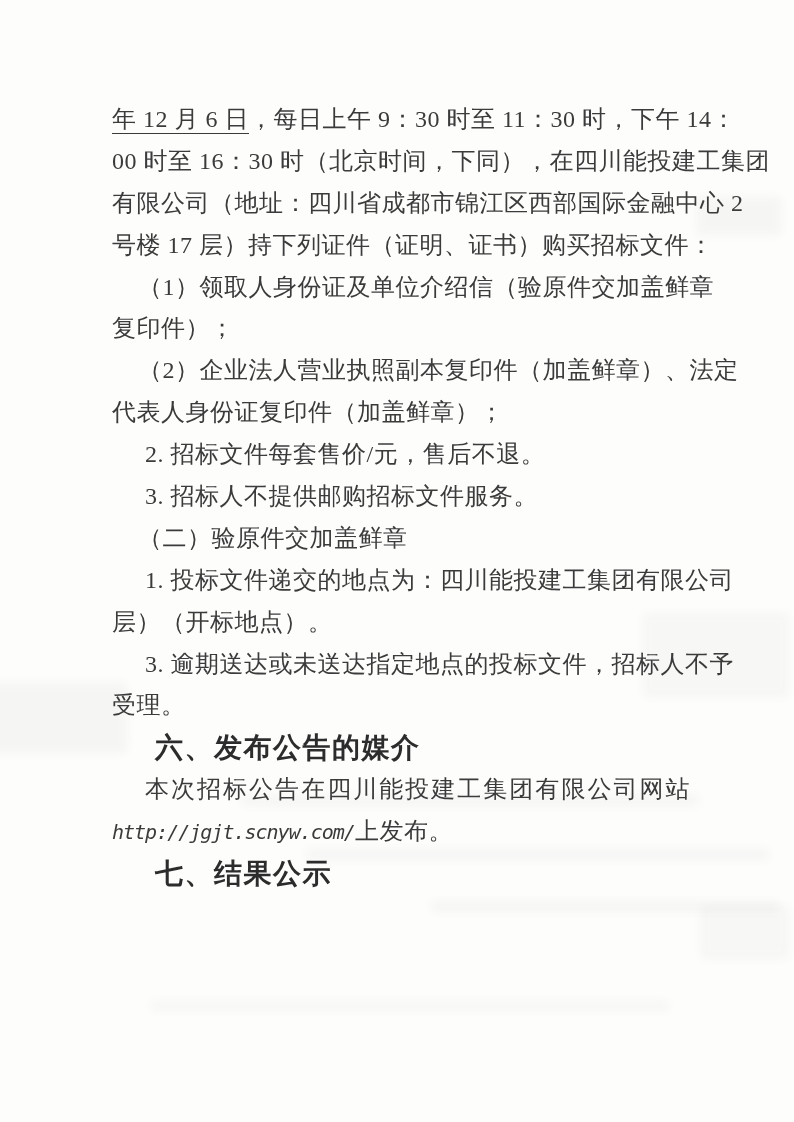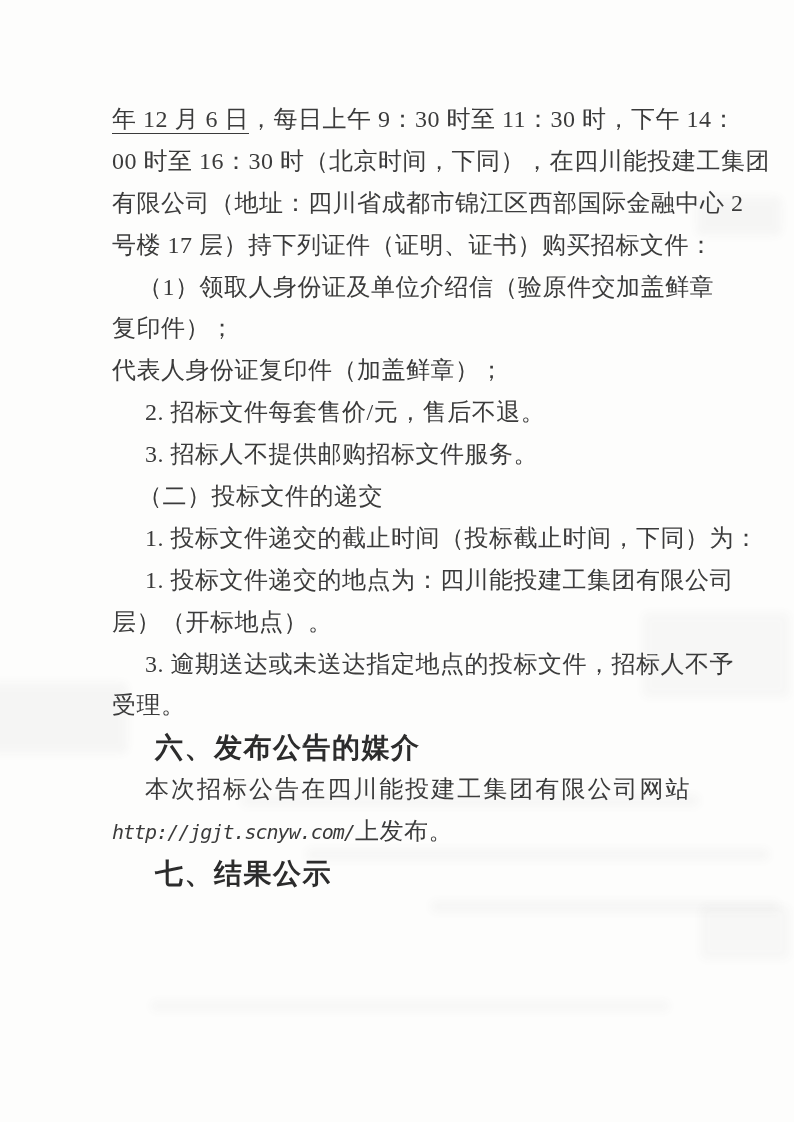--- a/index.html
+++ b/index.html
@@ -88,25 +88,25 @@
   <div class="artifact a7"></div>
   <div class="artifact a8"></div>
 
   <div class="content">
       <div class="line body ind-0"><span class="u">年 12 月 6 日</span><span>，每日上午 9：30 时至 11：30 时，下午 14：</span></div>
       <div class="line body ind-0"><span>00 时至 16：30 时（北京时间，下同），在四川能投建工集团</span></div>
       <div class="line body ind-0"><span>有限公司（地址：四川省成都市锦江区西部国际金融中心 2</span></div>
       <div class="line body ind-0"><span>号楼 17 层）持下列证件（证明、证书）购买招标文件：</span></div>
       <div class="line body ind-1"><span>（1）领取人身份证及单位介绍信（验原件交加盖鲜章</span></div>
       <div class="line body ind-0"><span>复印件）；</span></div>
+      <div class="line body ind-1"><span>（2）企业法人营业执照副本复印件（加盖鲜章）、法定</span></div>
       <div class="line body ind-0"><span>代表人身份证复印件（加盖鲜章）；</span></div>
       <div class="line body ind-2"><span>2. 招标文件每套售价/元，售后不退。</span></div>
       <div class="line body ind-2"><span>3. 招标人不提供邮购招标文件服务。</span></div>
-      <div class="line body ind-1"><span>（二）投标文件的递交</span></div>
-      <div class="line body ind-2"><span>1. 投标文件递交的截止时间（投标截止时间，下同）为：</span></div>
+      <div class="line body ind-1"><span>（二）验原件交加盖鲜章</span></div>
       <div class="line body ind-2"><span>1. 投标文件递交的地点为：四川能投建工集团有限公司</span></div>
       <div class="line body ind-0"><span>层）（开标地点）。</span></div>
       <div class="line body ind-2"><span>3. 逾期送达或未送达指定地点的投标文件，招标人不予</span></div>
       <div class="line body ind-0"><span>受理。</span></div>
       <div class="line heading ind-3"><span>六、发布公告的媒介</span></div>
       <div class="line justify ind-2"><span>本次招标公告在四川能投建工集团有限公司网站</span></div>
       <div class="line body ind-0"><span class="mono">http://jgjt.scnyw.com/</span><span>上发布。</span></div>
       <div class="line heading ind-3"><span>七、结果公示</span></div>
     </div>
 </div>

